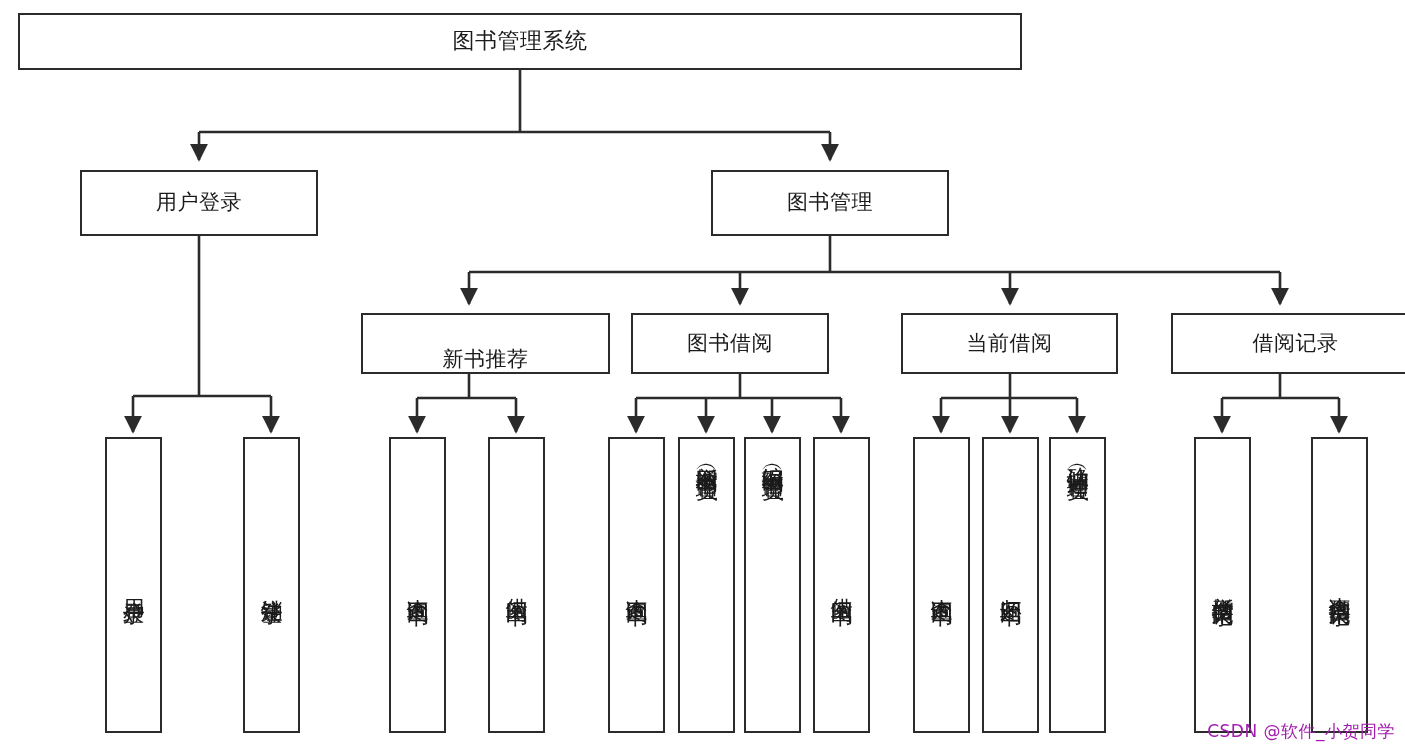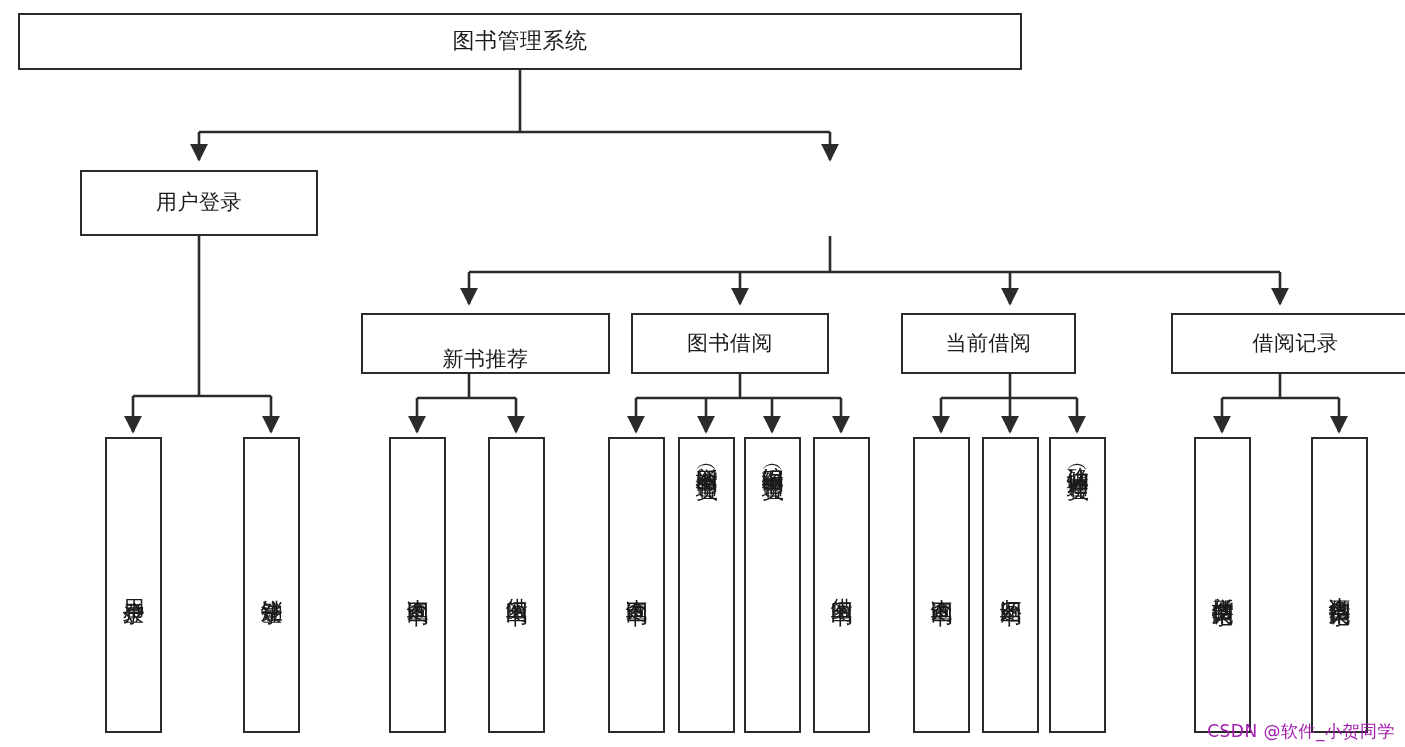--- a/index.html
+++ b/index.html
@@ -120,28 +120,31 @@
     </g>
   </svg>
 
   <div class="node root" style="left:18px;top:13px;width:1004px;height:57px;">
     <span class="node-h">图书管理系统</span>
   </div>
 
   <div class="node" style="left:80px;top:170px;width:238px;height:66px;">
     <span class="node-h">用户登录</span>
   </div>
+  <div class="node" style="left:711px;top:170px;width:238px;height:66px;">
+    <span class="node-h">图书管理</span>
+  </div>
 
   <div class="node" style="left:361px;top:313px;width:249px;height:61px;align-items:flex-end;">
     <span class="node-h">新书推荐</span>
   </div>
   <div class="node" style="left:631px;top:313px;width:198px;height:61px;">
     <span class="node-h">图书借阅</span>
   </div>
-  <div class="node" style="left:901px;top:313px;width:175px;height:61px;">
+  <div class="node" style="left:901px;top:313px;width:217px;height:61px;">
     <span class="node-h">当前借阅</span>
   </div>
   <div class="node" style="left:1171px;top:313px;width:249px;height:61px;">
     <span class="node-h">借阅记录</span>
   </div>
 
   <div class="node leaf mid" style="left:105px;top:437px;width:57px;height:296px;">
     <span class="node-v">用户登录</span>
   </div>
   <div class="node leaf mid" style="left:243px;top:437px;width:57px;height:296px;">

